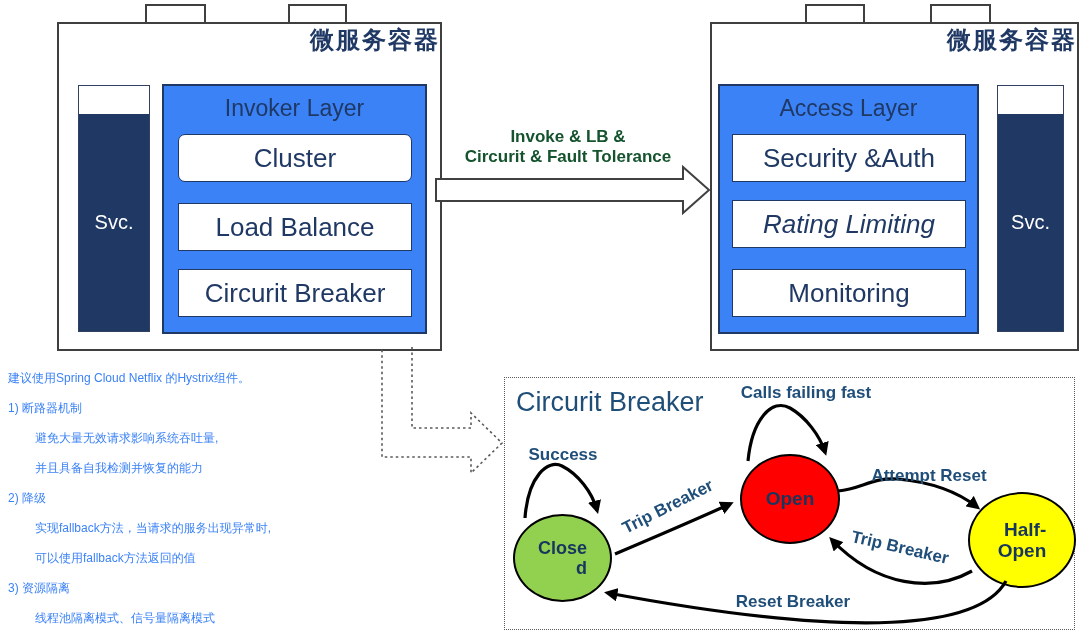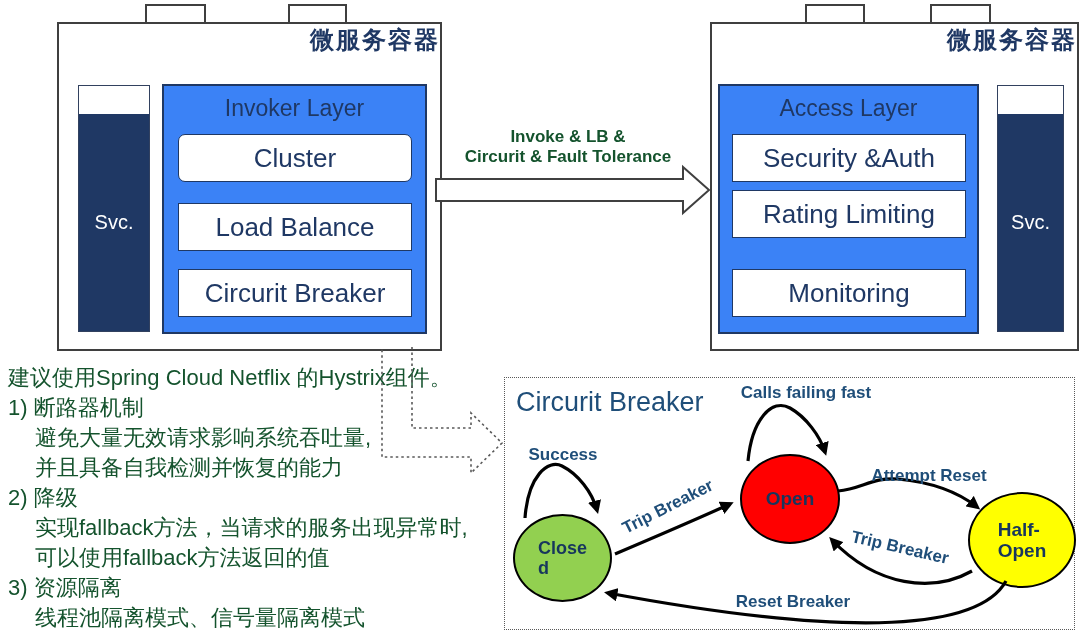--- a/index.html
+++ b/index.html
@@ -32,33 +32,33 @@
     position:absolute; background:#fff; border:1.5px solid #1F3864;
     display:flex; align-items:center; justify-content:center;
     font-size:26px; color:#1F3864; font-weight:500; white-space:nowrap;
   }
   .flow-label {
     position:absolute; left:440px; top:127px; width:256px; text-align:center;
     font-size:17px; line-height:20px; color:#14532d; font-weight:600; white-space:pre-line;
   }
   .notes {
     position:absolute; left:8px; top:363px; width:470px;
-    font-size:22px; line-height:30px; color:#14532d; font-weight:500;
+    font-size:12px; line-height:30px; color:#3b82f6; font-weight:500;
   }
   .notes .indent { padding-left:27px; }
   .panel {
     position:absolute; left:504px; top:377px; width:569px; height:251px;
     border:1.5px dotted #595959; background:#fff;
   }
   .panel-title {
     position:absolute; left:516px; top:387px; font-size:27px; color:#1F4E79; font-weight:500;
   }
   .state {
     position:absolute; border:2.5px solid #000; border-radius:50%;
-    display:flex; align-items:center; justify-content:center; text-align:left;
+    display:flex; align-items:center; justify-content:center; text-align:right;
   }
   .state span { white-space:pre-line; line-height:1.12; color:#17365D; font-weight:600; }
   .st-closed { left:513px; top:514px; width:95px; height:84px; background:#92D050; }
   .st-closed span { font-size:18px; }
   .st-open { left:740px; top:454px; width:96px; height:86px; background:#FF0000; }
   .st-open span { font-size:19px; }
   .st-half { left:968px; top:492px; width:104px; height:92px; background:#FFFF00; }
   .st-half span { font-size:19px; }
   .slabel {
     position:absolute; font-size:17px; color:#1F4E79; font-weight:600; white-space:nowrap;
@@ -88,21 +88,21 @@
   </div>
 
   <div class="tab" style="left:805px; top:4px; width:56px;"></div>
   <div class="tab" style="left:930px; top:4px; width:57px;"></div>
   <div class="container-box" style="left:710px; top:22px; width:365px; height:325px;">
     <div class="cn-title">微服务容器</div>
   </div>
   <div class="layer-box" style="left:718px; top:84px; width:257px; height:246px;">
     <div class="layer-title">Access Layer</div>
     <div class="inner-box" style="left:12px; top:48px; width:232px; height:46px;">Security &amp;Auth</div>
-    <div class="inner-box" style="left:12px; top:104px; width:232px; height:46px;">Rating Limiting</div>
+    <div class="inner-box" style="left:12px; top:114px; width:232px; height:46px;font-style:italic;">Rating Limiting</div>
     <div class="inner-box" style="left:12px; top:183px; width:232px; height:46px;">Monitoring</div>
   </div>
   <div class="svc-bar" style="left:997px; top:85px; width:65px; height:245px;">
     <div class="svc-fill">
       <span class="svc-text">Svc.</span>
     </div>
   </div>
 
   <div class="flow-label">Invoke &amp; LB &amp;
 Circurit &amp; Fault Tolerance</div>

